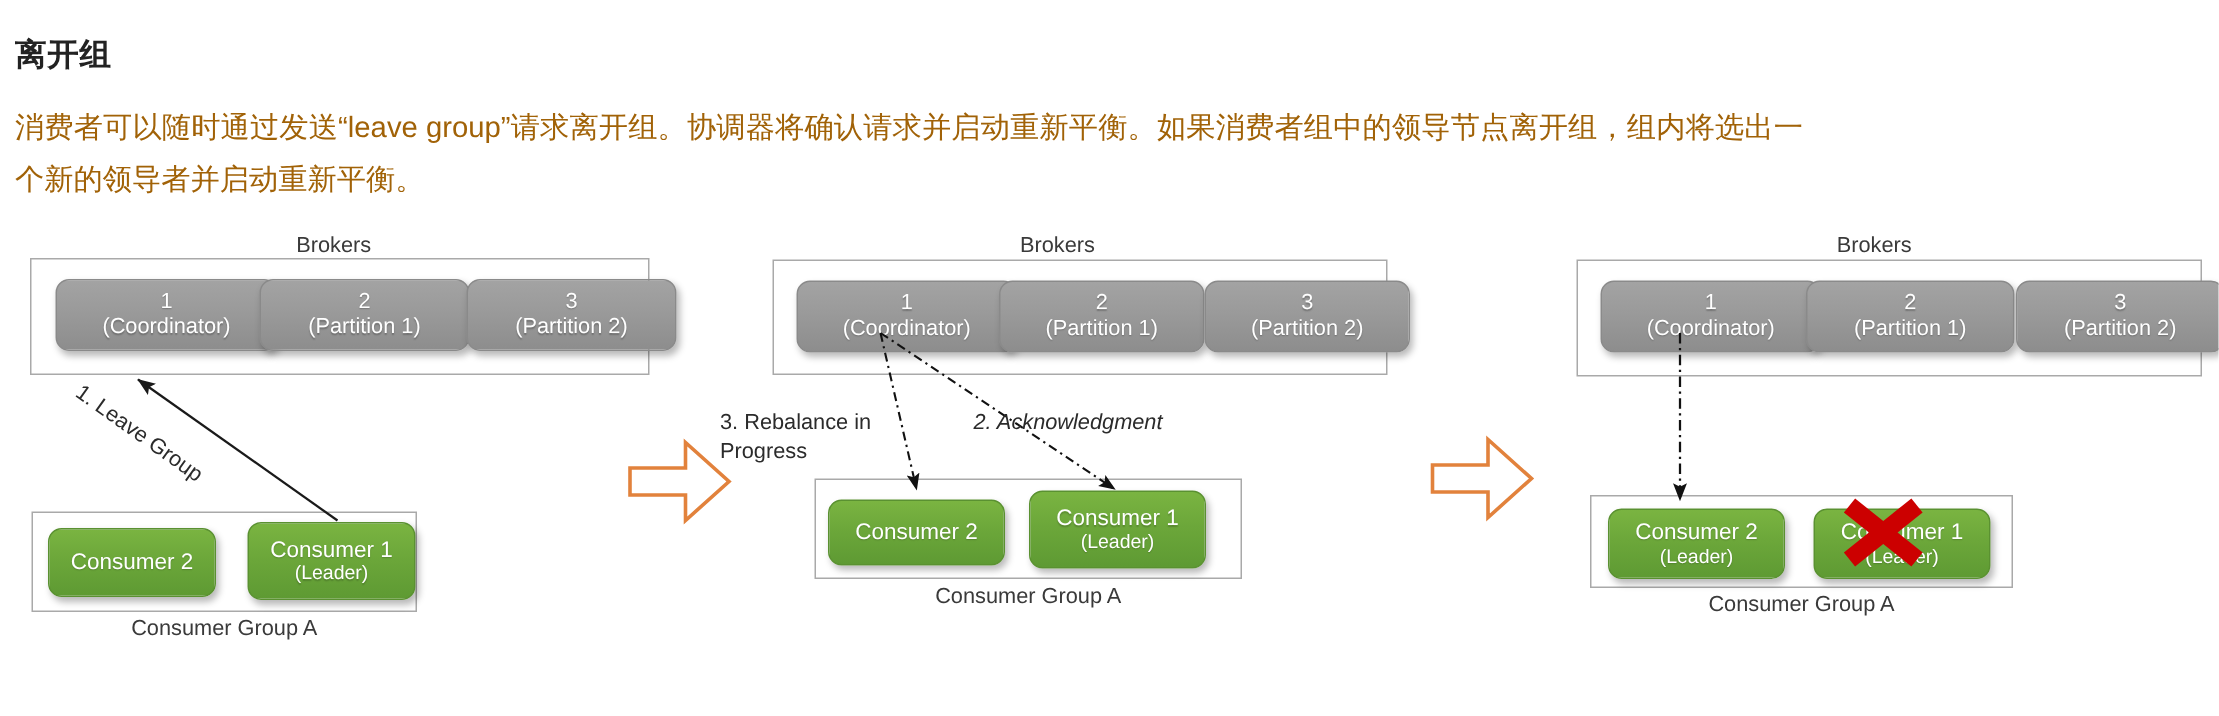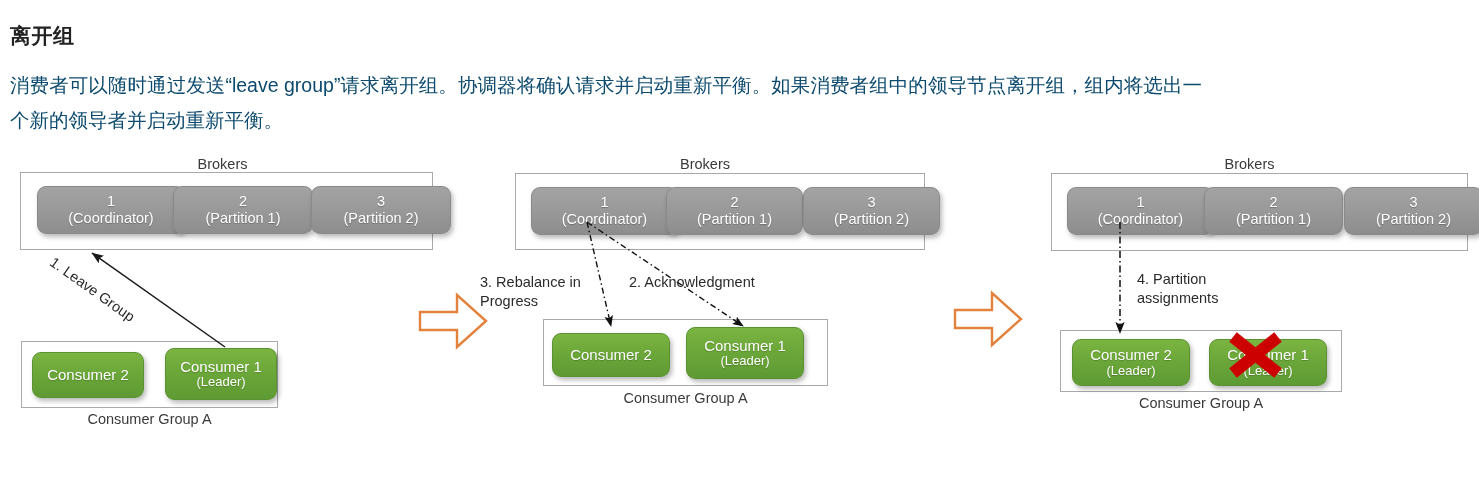--- a/index.html
+++ b/index.html
@@ -28,21 +28,21 @@
   .heading {
     font-size: 21px;
     font-weight: bold;
     color: #222222;
     margin: 0 0 18px 0;
     letter-spacing: .5px;
   }
   .body-text {
     font-size: 19.5px;
     line-height: 35px;
-    color: #0c4a6e;
+    color: #a16207;
     margin: 0;
     max-width: 1470px;
     text-align: justify;
     text-justify: inter-character;
   }
 
   
   .diagram {
     position: absolute;
     left: 0;
@@ -230,21 +230,21 @@
         <marker id="solidHead2" markerWidth="9" markerHeight="9" refX="7.3" refY="3.1" orient="auto" markerUnits="strokeWidth">
           <path d="M0,0 L8,3.1 L0,6.2 L1.6,3.1 Z" fill="#111111"></path>
         </marker>
       </defs>
       <line x1="117" y1="72" x2="141" y2="176" stroke="#111111" stroke-width="1.4" stroke-dasharray="6,3,1.5,3" marker-end="url(#solidHead2)"></line>
       <line x1="117" y1="72" x2="273" y2="176" stroke="#111111" stroke-width="1.4" stroke-dasharray="6,3,1.5,3" marker-end="url(#solidHead2)"></line>
     </svg>
 
     <div class="step-label" style="left:10px; top:123px; text-align:left; width:120px;">3. Rebalance in
 Progress</div>
-    <div class="step-label" style="left:159px; top:123px;">2. Acknowledgment</div>
+    <div class="step-label" style="left:179px; top:123px;font-style:italic;">2. Acknowledgment</div>
   </div>
 
   <div class="flow-arrow" style="left:952px; top:138px;">
     <svg viewBox="0 0 72 62" width="72" height="62">
       <path d="M3,22 L40,22 L40,5 L69,31 L40,57 L40,40 L3,40 Z" fill="#ffffff" stroke="#e2823c" stroke-width="2.4" stroke-linejoin="miter"></path>
     </svg>
   </div>
 
   <div class="panel panel-3">
 
@@ -285,17 +285,15 @@
         </marker>
       </defs>
       <line x1="100" y1="72" x2="100" y2="182" stroke="#111111" stroke-width="1.5" stroke-dasharray="7,3,1.5,3" marker-end="url(#solidHead3)"></line>
 
       <g>
         <line x1="213" y1="187" x2="258" y2="223" stroke="#cc0000" stroke-width="12" stroke-linecap="butt"></line>
         <line x1="258" y1="187" x2="213" y2="223" stroke="#cc0000" stroke-width="12" stroke-linecap="butt"></line>
       </g>
     </svg>
 
-    <div class="step-label" style="left:117px; top:120px;">4. Partition
-assignments</div>
   </div>
 
 </div>
 
 </body></html>

